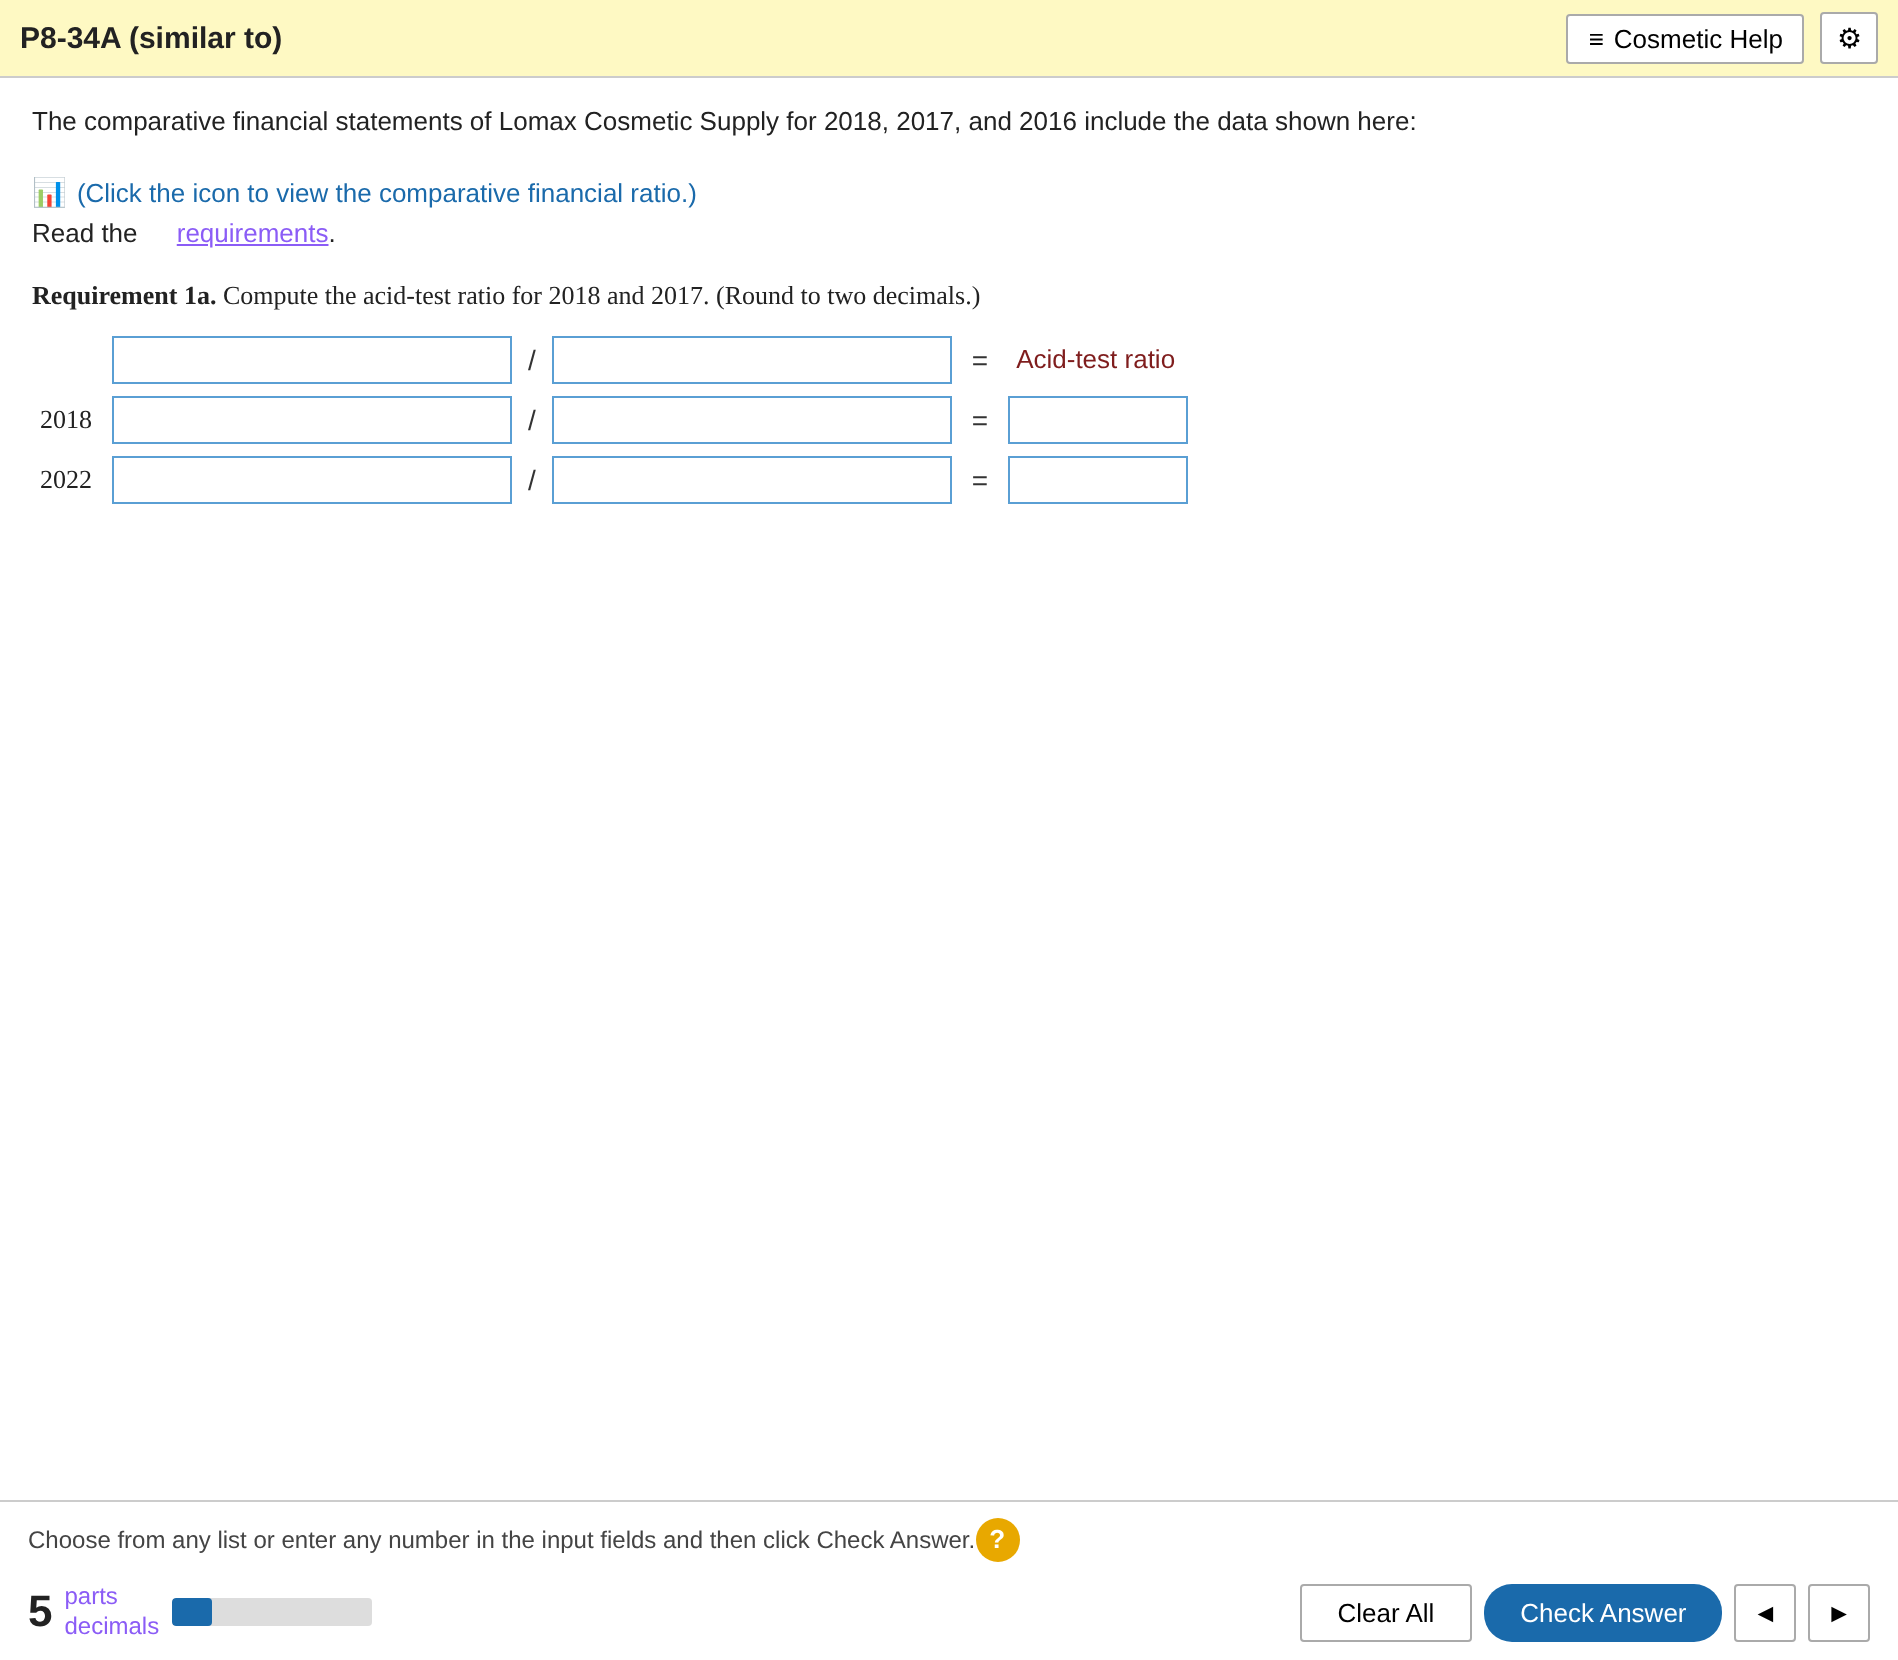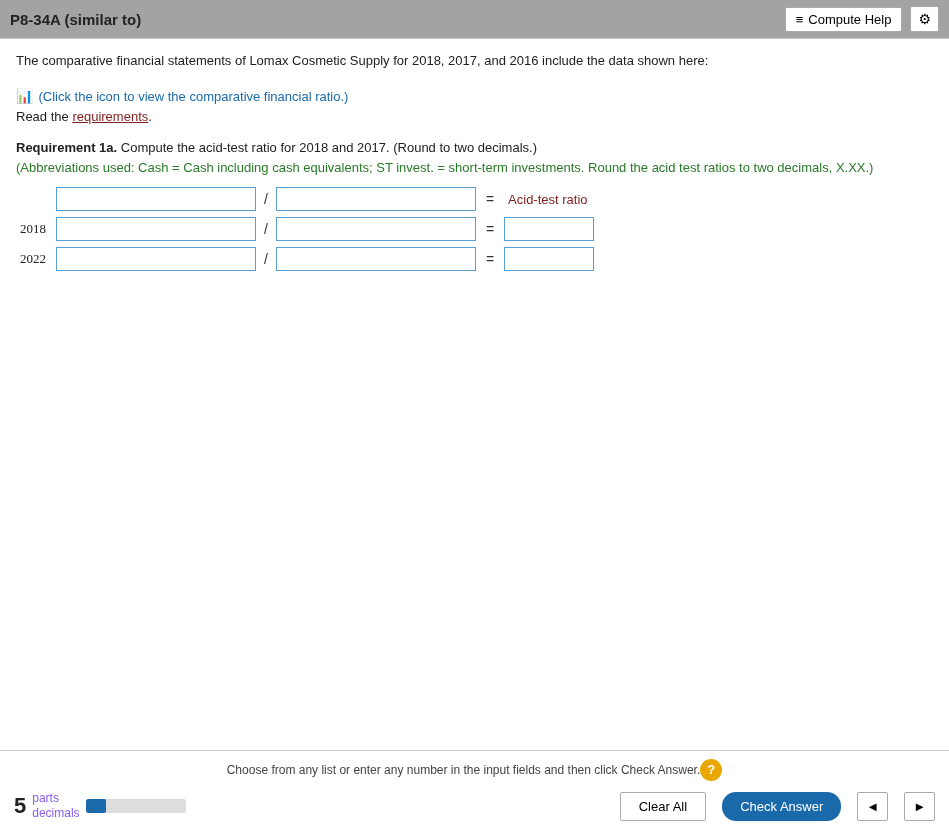--- a/index.html
+++ b/index.html
@@ -14,21 +14,21 @@
       flex-direction: column;
     }
 
     
     .header {
       display: flex;
       align-items: center;
       justify-content: space-between;
       border-bottom: 1px solid #ccc;
       padding: 6px 10px;
-      background: #a3a3a3;
+      background: #fef9c3;
     }
     .header-title {
       font-size: 15px;
       font-weight: bold;
       color: #222;
     }
     .header-right {
       display: flex;
       align-items: center;
       gap: 8px;
@@ -78,29 +78,31 @@
     .data-link {
       color: #1a6aab;
       text-decoration: none;
       cursor: pointer;
     }
 
     .requirements-row {
       margin-bottom: 14px;
     }
     .requirements-link {
-      color: #7f1d1d;
+      color: #8b5cf6;
       text-decoration: underline;
       cursor: pointer;
+      margin-left: 16px;
     }
 
     .requirement-label {
       font-size: 13px;
       margin-bottom: 8px;
       line-height: 1.5;
+      font-family: Liberation Serif, serif;
     }
     .req-bold { font-weight: bold; }
     .req-green { color: #2a7a2a; }
 
     
     .calc-table {
       margin-top: 10px;
       width: auto;
     }
     .calc-row {
@@ -152,21 +154,21 @@
     .footer {
       border-top: 1px solid #ccc;
       padding: 8px 14px;
     }
     .footer-instruction {
       font-size: 12px;
       color: #444;
       margin-bottom: 10px;
       display: flex;
       align-items: center;
-      justify-content: center;
+      justify-content: flex-start;
     }
     .help-circle {
       width: 22px;
       height: 22px;
       border-radius: 50%;
       background: #e8a800;
       color: #fff;
       font-weight: bold;
       font-size: 13px;
       display: flex;
@@ -203,21 +205,21 @@
       overflow: hidden;
     }
     .progress-bar-fill {
       height: 100%;
       background: #1a6aab;
       border-radius: 2px;
     }
     .footer-buttons {
       display: flex;
       align-items: center;
-      gap: 16px;
+      gap: 6px;
     }
     .clear-all-btn {
       border: 1px solid #aaa;
       background: #fff;
       padding: 6px 18px;
       font-size: 13px;
       cursor: pointer;
       border-radius: 2px;
     }
     .check-answer-btn {
@@ -239,21 +241,21 @@
     }
   </style>
 </head>
 <body>
 
 <div class="header">
   <span class="header-title">P8-34A (similar to)</span>
   <div class="header-right">
     <button class="question-help-btn">
       <span>≡</span>
-      <span>Compute Help</span>
+      <span>Cosmetic Help</span>
     </button>
     <button class="gear-icon-btn">
       <span>⚙</span>
     </button>
   </div>
 </div>
 
 <div class="main-content">
   <p class="intro-text">The comparative financial statements of Lomax Cosmetic Supply for 2018, 2017, and 2016 include the data shown here:</p>
 
@@ -261,21 +263,20 @@
     <span class="data-link-icon">📊</span>
     <a class="data-link">(Click the icon to view the comparative financial ratio.)</a>
   </div>
 
   <p class="requirements-row">
     <span>Read the </span><a class="requirements-link">requirements</a><span>.</span>
   </p>
 
   <p class="requirement-label">
     <span class="req-bold">Requirement 1a.</span><span> Compute the acid-test ratio for 2018 and 2017. (Round to two decimals.)</span><br>
-    <span class="req-green">(Abbreviations used: Cash = Cash including cash equivalents; ST invest. = short-term investments. Round the acid test ratios to two decimals, X.XX.)</span>
   </p>
 
   <div class="calc-table">
 
     <div class="calc-row header-row">
       <div class="row-label"></div>
       <input class="calc-input" type="text" value="" style="">
       <span class="divider-slash">/</span>
       <input class="calc-input" type="text" value="" style="">
       <span class="equals-sign">=</span>

